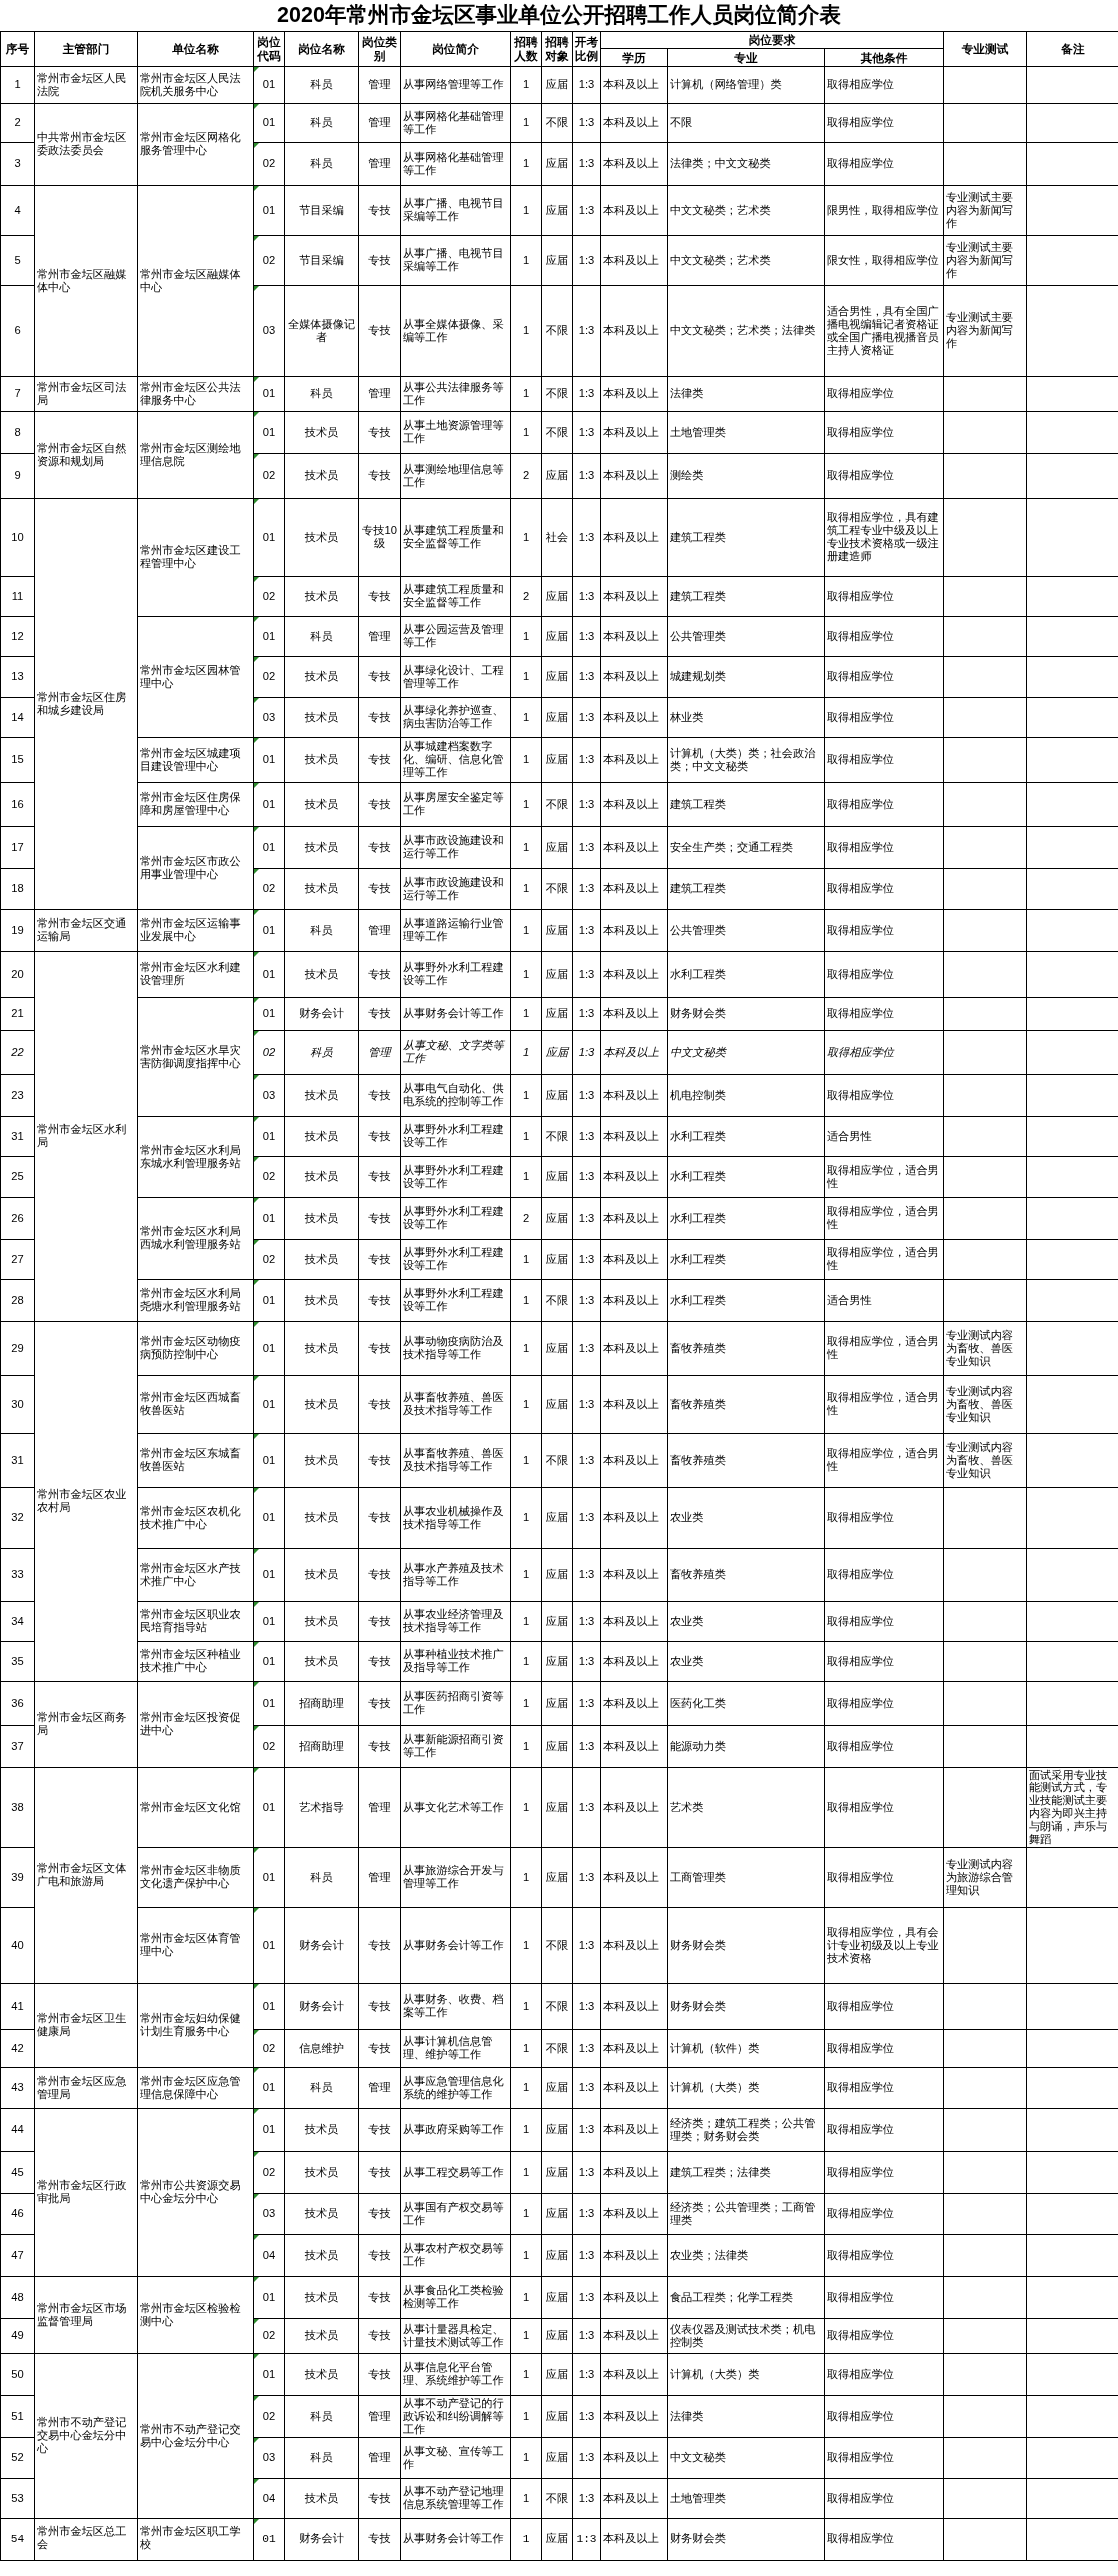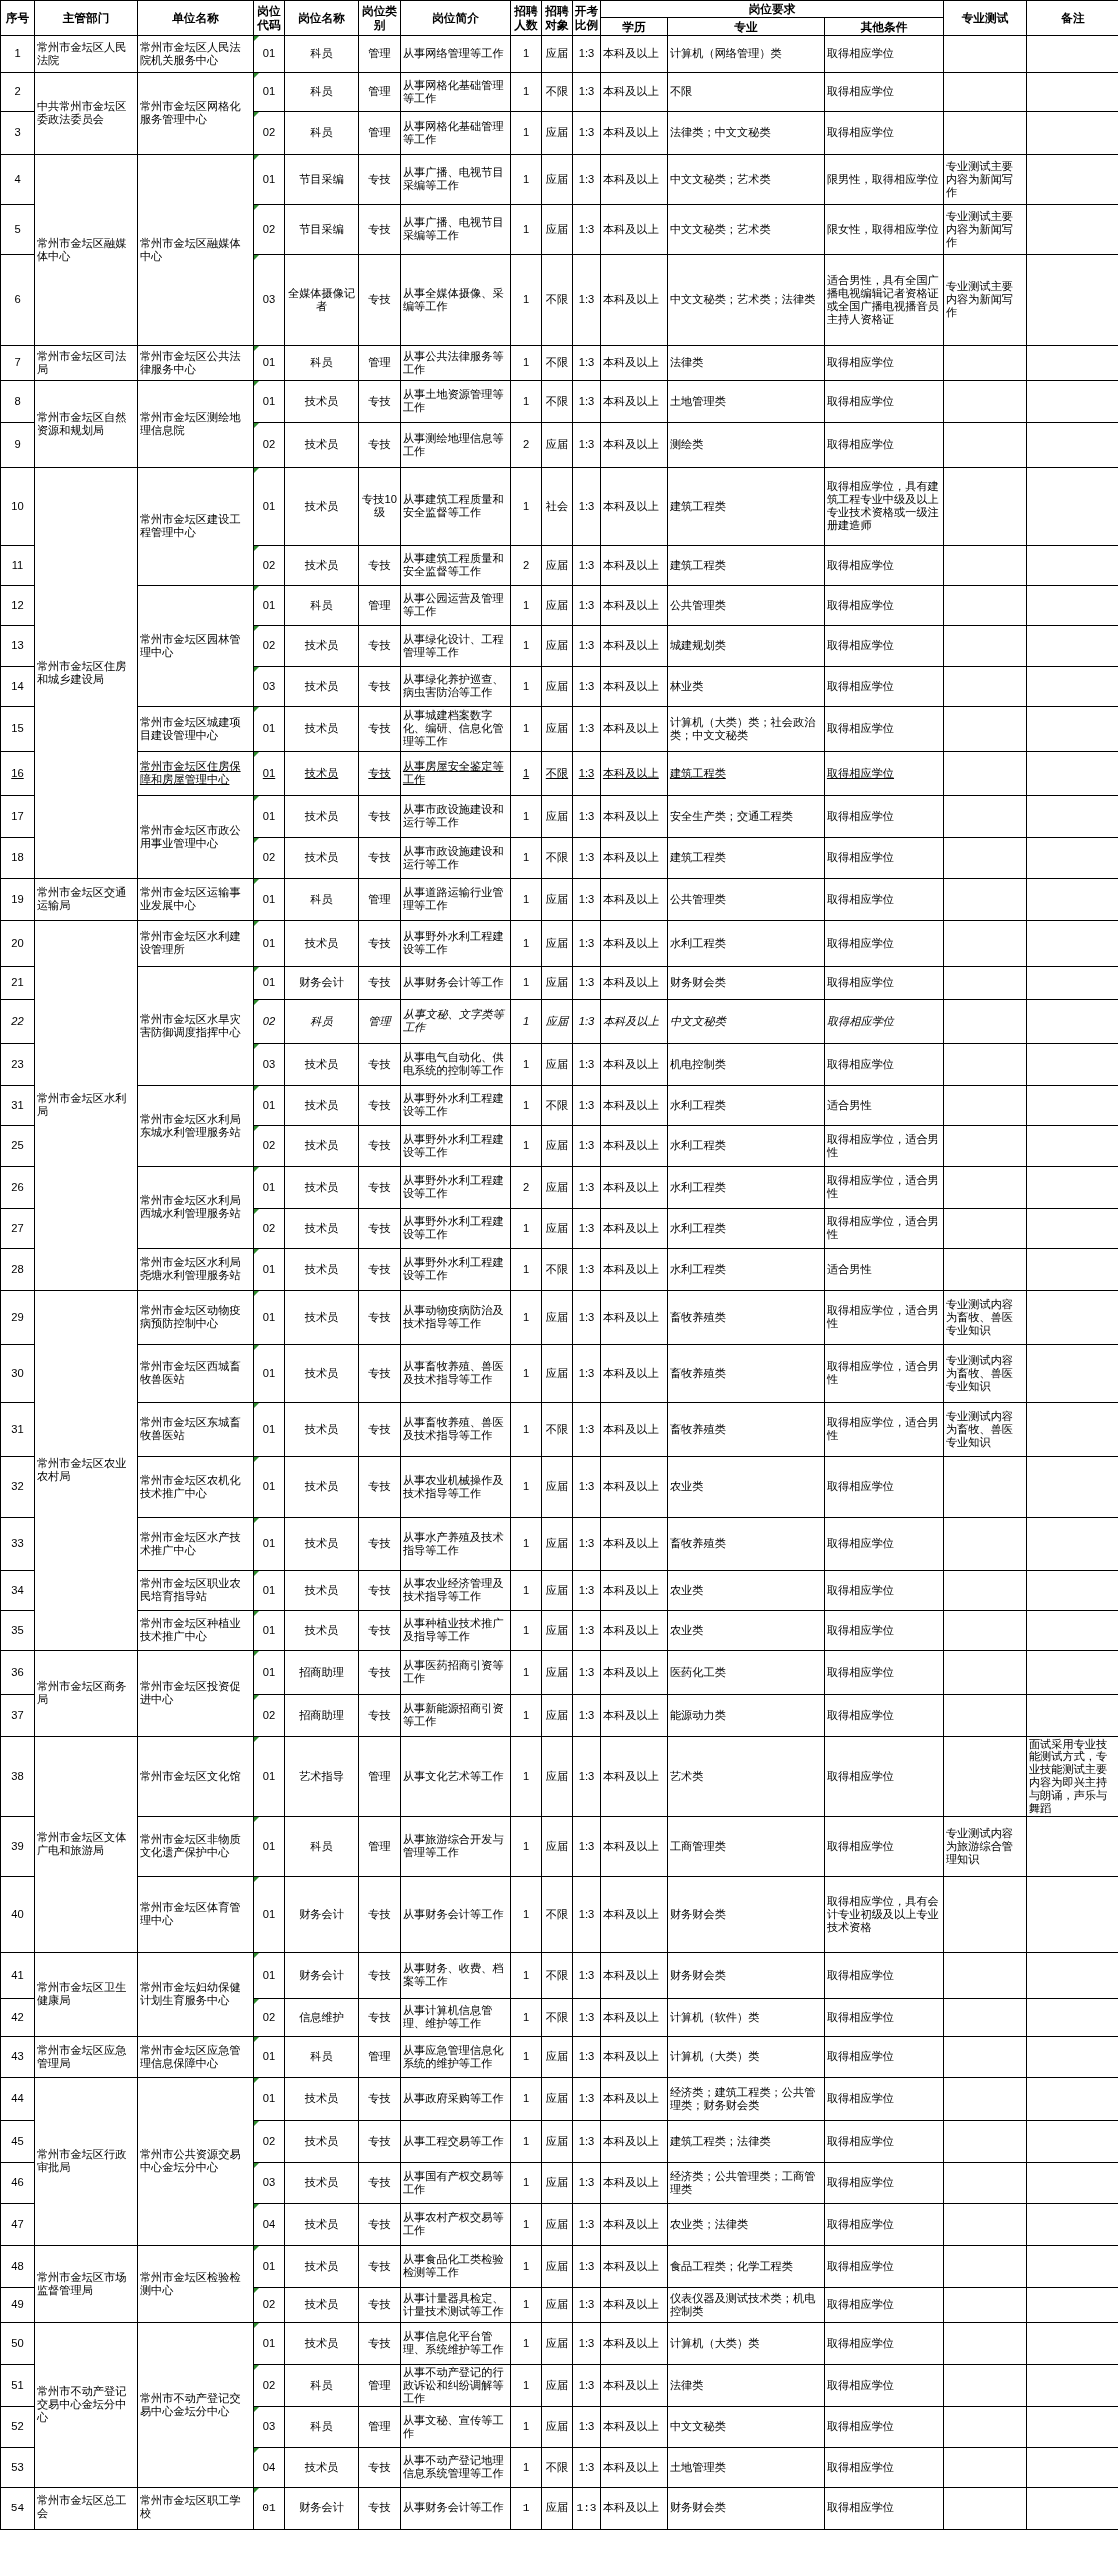--- a/index.html
+++ b/index.html
@@ -21,20 +21,21 @@
   .tri { position:relative; }
   .tri::before {
     content:""; position:absolute; top:0; left:0; width:0; height:0;
     border-top:5.6px solid #2e8b2e; border-right:5.6px solid transparent;
   }
 </style>
 </head>
 <body>
 
 <div class="page">
+  <div class="title">2020年常州市金坛区事业单位公开招聘工作人员岗位简介表</div>
 
   <table>
     <colgroup>
         <col style="width: 34px;">
         <col style="width: 103px;">
         <col style="width: 116px;">
         <col style="width: 31px;">
         <col style="width: 74px;">
         <col style="width: 42px;">
         <col style="width: 110px;">
@@ -302,21 +303,21 @@
           <td class="c-left">从事城建档案数字化、编研、信息化管理等工作</td>
           <td class="c-center">1</td>
           <td class="c-center">应届</td>
           <td class="c-center">1:3</td>
           <td class="c-left">本科及以上</td>
           <td class="c-left">计算机（大类）类；社会政治类；中文文秘类</td>
           <td class="c-left">取得相应学位</td>
           <td class="c-left"></td>
           <td class="c-left"></td>
         </tr>
-        <tr style="height: 44px; text-decoration: underline;">
+        <tr style="height: 44px;">
           <td class="c-center">16</td>
           <td class="c-left">常州市金坛区住房保障和房屋管理中心</td>
           <td class="c-center tri">01</td>
           <td class="c-center">技术员</td>
           <td class="c-center">专技</td>
           <td class="c-left">从事房屋安全鉴定等工作</td>
           <td class="c-center">1</td>
           <td class="c-center">不限</td>
           <td class="c-center">1:3</td>
           <td class="c-left">本科及以上</td>

